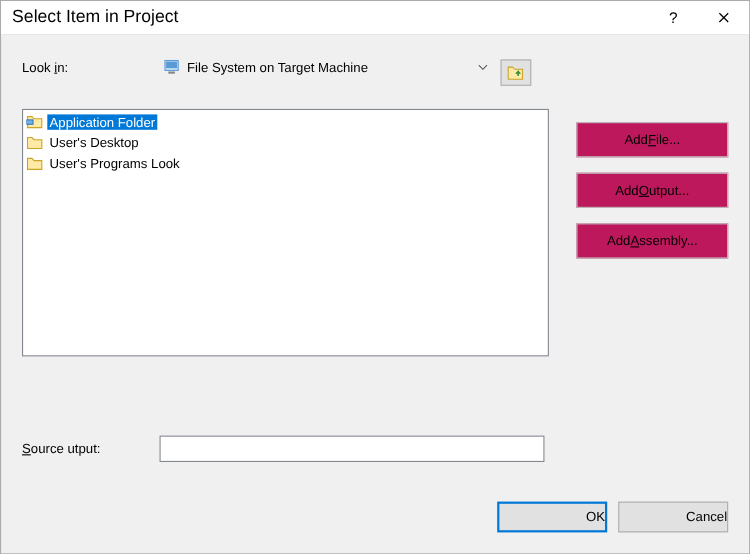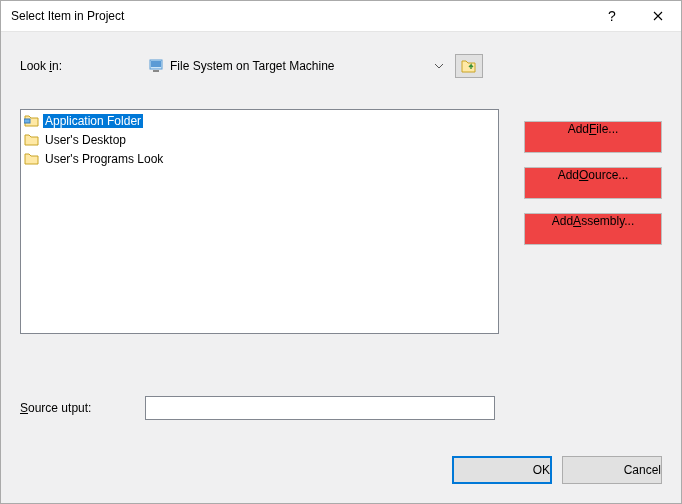--- a/index.html
+++ b/index.html
@@ -1,35 +1,35 @@
 <!DOCTYPE html>
 <html><head>
 <meta charset="utf-8">
 <style>
 *{box-sizing:border-box;margin:0;padding:0;font-family:"Segoe UI",Tahoma,sans-serif;font-size:12px;color:#000}
 body{background:#fff}
 .window{width:682px;height:504px;border:1px solid #aaa;background:#f0f0f1;display:flex;flex-direction:column}
 .titlebar{height:31px;background:#fff;display:flex;align-items:center;padding-left:10px;border-bottom:1px solid #e5e5e5}
-.titlebar .title{flex:1;font-size:12px}
+.titlebar .title{flex:1;font-size:16px}
 .tbtn{width:46px;height:30px;display:flex;align-items:center;justify-content:center;color:#333}
 .body{flex:1;padding:22px 19px 12px 19px;display:flex;flex-direction:column}
-.row{display:flex;align-items:center;margin-bottom:17px}
+.row{display:flex;align-items:flex-start;margin-bottom:7px}
 .label{width:125px;font-size:12px}
 .underline{text-decoration:underline}
 select.combo{height:24px;border:1px solid #adadad;background:#e1e1e1;padding:0 6px;font-size:12px;appearance:none;-webkit-appearance:none;background-image:linear-gradient(45deg,transparent 50%,#555 50%),linear-gradient(135deg,#555 50%,transparent 50%);background-position:calc(100% - 14px) 10px,calc(100% - 10px) 10px;background-size:4px 4px,4px 4px;background-repeat:no-repeat}
 .lookin{width:304px;display:flex;align-items:center;padding-left:4px}
 .upbtn{width:28px;height:24px;margin-left:6px;border:1px solid #adadad;background:#e1e1e1;display:flex;align-items:center;justify-content:center}
 .main{display:flex;flex:1;gap:25px;margin-top:14px}
 .listbox{width:480px;height:225px;background:#fff;border:1px solid #828790;overflow:auto;padding:1px}
 .item{display:flex;align-items:center;height:19px;padding:0 2px;gap:3px}
 .item.selected span{background:#0078d7;color:#fff;padding:0 2px}
 .item:not(.selected) span{padding:0 2px}
 .foldicon{width:16px;height:14px;display:inline-block}
 .sidebtns{display:flex;flex-direction:column;gap:14px;padding-top:12px}
-.sidebtn{width:138px;height:32px;border:1px solid #bfbfbf;background:#ef4444;color:#838383;font-size:12px;display:flex;justify-content:center}
+.sidebtn{width:138px;height:32px;border:1px solid #bfbfbf;background:#be185d;color:#838383;font-size:12px;display:flex;align-items:center;justify-content:center}
 .spath{display:flex;align-items:center;margin-top:20px}
 .spath input{flex:1;max-width:350px;height:24px;border:1px solid #828790;background:#fff;padding:0 4px}
 .ftype{display:flex;align-items:center;margin-top:14px}
 .ftype select{width:350px}
 .footer{display:flex;justify-content:flex-end;gap:10px;padding:10px 19px 19px}
 .btn{width:100px;height:28px;border:1px solid #adadad;background:#e1e1e1;display:flex;align-items:center;justify-content:flex-end;font-size:12px}
 .btn.primary{border:2px solid #0078d7;background:#e1e1e1}
 svg{display:block}
 </style>
 </head>
@@ -94,21 +94,21 @@
       </div>
       <div class="sidebtns">
         <div class="sidebtn">
             <span>Add </span>
             <span class="underline">F</span>
             <span>ile...</span>
           </div>
         <div class="sidebtn">
             <span>Add </span>
             <span class="underline">O</span>
-            <span>ource...</span>
+            <span>utput...</span>
           </div>
         <div class="sidebtn">
             <span>Add </span>
             <span class="underline">A</span>
             <span>ssembly...</span>
           </div>
       </div>
     </div>
 
     <div class="spath">

